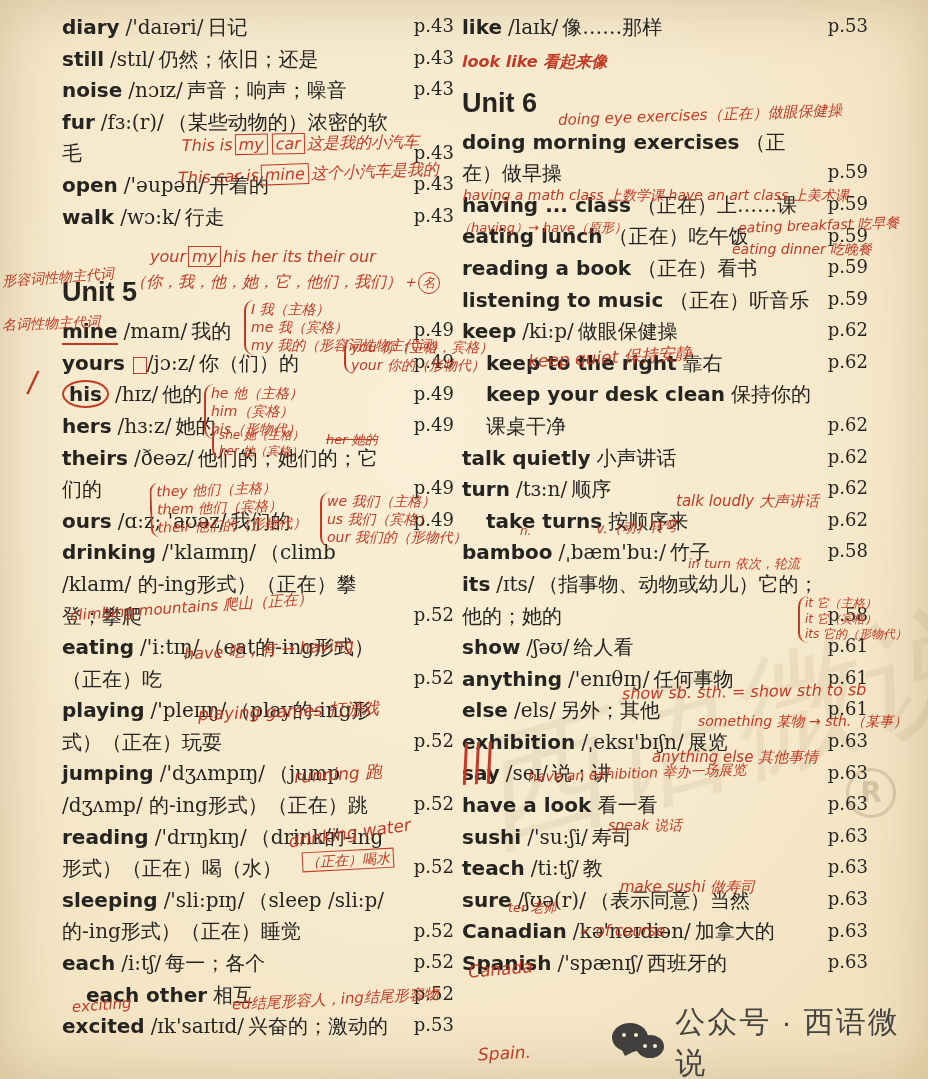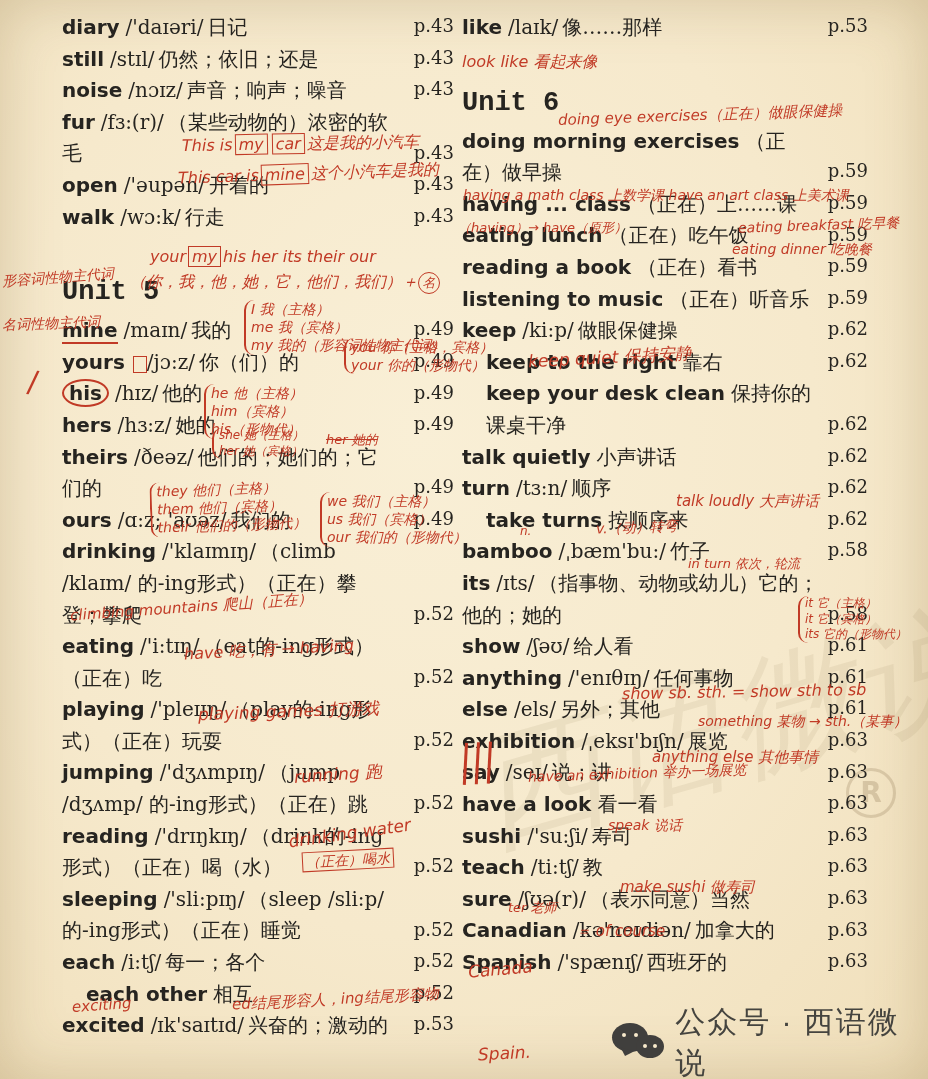--- a/index.html
+++ b/index.html
@@ -10,21 +10,21 @@
   .col{position:absolute;top:12px;z-index:1;}
   .col-left{left:62px;width:392px;}
   .col-right{left:462px;width:452px;}
   .entry{position:relative;padding-right:58px;font-size:20px;line-height:1.58;}
   .col-right .entry{padding-right:92px;}
   .w{font-family:"DejaVu Sans",sans-serif;font-weight:bold;font-size:20px;margin-right:6px;}
   .ph{font-family:"DejaVu Serif",serif;margin-right:4px;}
   .cn{font-family:"DejaVu Serif",serif;}
   .pg{position:absolute;right:0;bottom:3px;font-size:18px;font-family:"DejaVu Serif",serif;}
   .col-right .pg{right:46px;}
-  .unit{font-family:Liberation Mono, monospace;font-weight:bold;font-size:27px;margin:44px 0 8px 0;}
+  .unit{font-family:Liberation Sans, sans-serif;font-weight:bold;font-size:27px;margin:44px 0 8px 0;}
   .sub{padding-left:24px;}
   .force2{padding-right:150px;}
   
   .hw{position:absolute;z-index:2;color:#c13a26;font-family:"DejaVu Sans",sans-serif;
       font-style:italic;font-size:15px;line-height:1.3;white-space:nowrap;}
   .hw .ln{display:block;}
   .grp{border-left:2px solid #c13a26;border-radius:10px 0 0 10px;padding-left:5px;}
   .box{border:1.5px solid #c13a26;padding:0 3px;margin:0 2px;}
   .circle-ch{display:inline-block;border:1.5px solid #c13a26;border-radius:50%;
       width:20px;height:20px;line-height:20px;text-align:center;font-size:13px;}
@@ -161,21 +161,21 @@
 
   <div class="hw" style="left:70px;top:598px;transform:rotate(-4deg);">climbing mountains 爬山（正在）</div>
   <div class="hw" style="left:184px;top:640px;transform:rotate(-3deg);font-size:16px;">have 吃，有 → having</div>
   <div class="hw" style="left:198px;top:700px;transform:rotate(-2deg);font-size:17px;">playing games 打游戏</div>
   <div class="hw" style="left:294px;top:763px;transform:rotate(-4deg);font-size:17px;">running 跑</div>
   <div class="hw" style="left:288px;top:822px;transform:rotate(-8deg);font-size:17px;">drinking water</div>
   <div class="hw box" style="left:300px;top:850px;transform:rotate(-3deg);font-size:14px;">（正在）喝水</div>
   <div class="hw" style="left:72px;top:996px;transform:rotate(-4deg);">exciting</div>
   <div class="hw" style="left:232px;top:990px;transform:rotate(-3deg);">ed结尾形容人，ing结尾形容物</div>
 
-  <div class="hw" style="left:462px;top:52px;font-size:16px;">look like 看起来像</div>
+  <div class="hw" style="left:462px;top:52px;font-size:16px;font-weight:bold;">look like 看起来像</div>
   <div class="hw" style="left:558px;top:106px;transform:rotate(-2deg);">doing eye exercises（正在）做眼保健操</div>
   <div class="hw" style="left:463px;top:186px;font-size:14px;">having a math class 上数学课  have an art class 上美术课</div>
   <div class="hw" style="left:458px;top:220px;font-size:13px;">（having）→ have（原形）</div>
   <div class="hw" style="left:738px;top:216px;font-size:14px;transform:rotate(-2deg);">eating breakfast 吃早餐</div>
   <div class="hw" style="left:732px;top:240px;font-size:14px;">eating dinner 吃晚餐</div>
   <div class="hw" style="left:528px;top:346px;font-size:17px;transform:rotate(-3deg);">keep quiet 保持安静</div>
   <div class="hw" style="left:676px;top:492px;font-size:15px;">talk loudly 大声讲话</div>
   <div class="hw" style="left:520px;top:524px;font-size:12px;">n.</div>
   <div class="hw" style="left:596px;top:518px;font-size:14px;transform:rotate(-2deg);">v.（动）转弯</div>
   <div class="hw" style="left:688px;top:556px;font-size:13px;">in turn 依次，轮流</div>

